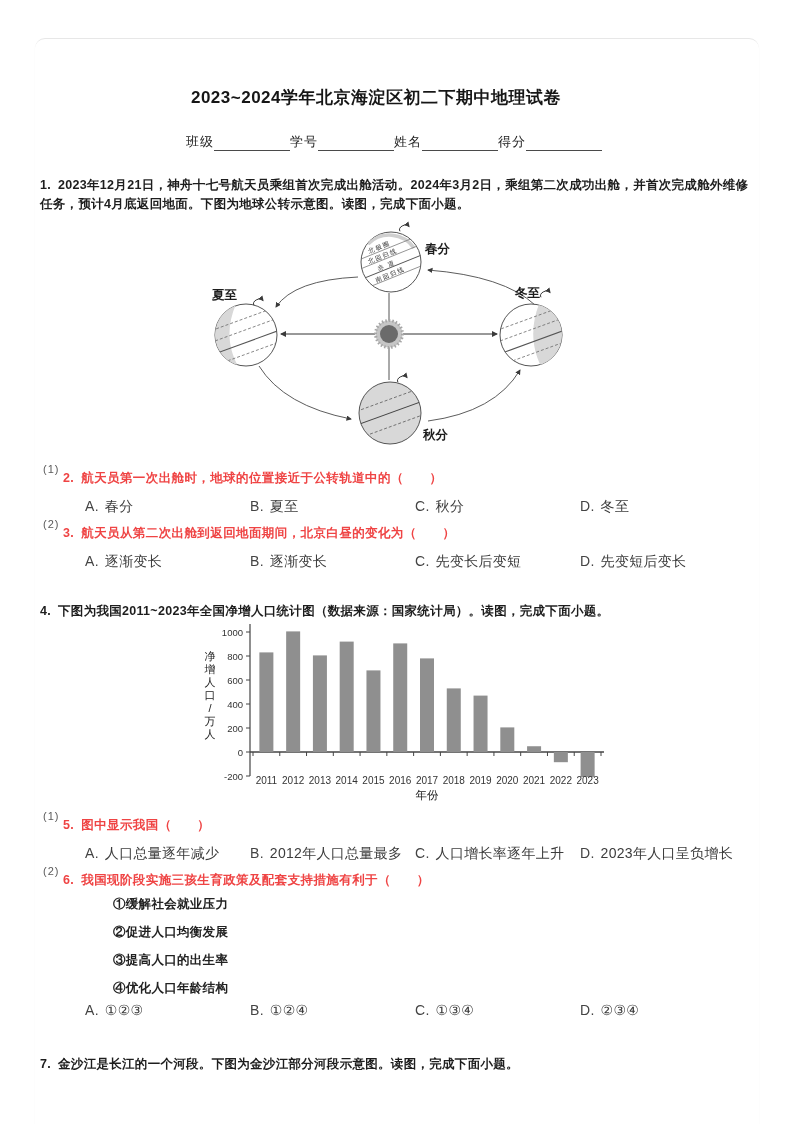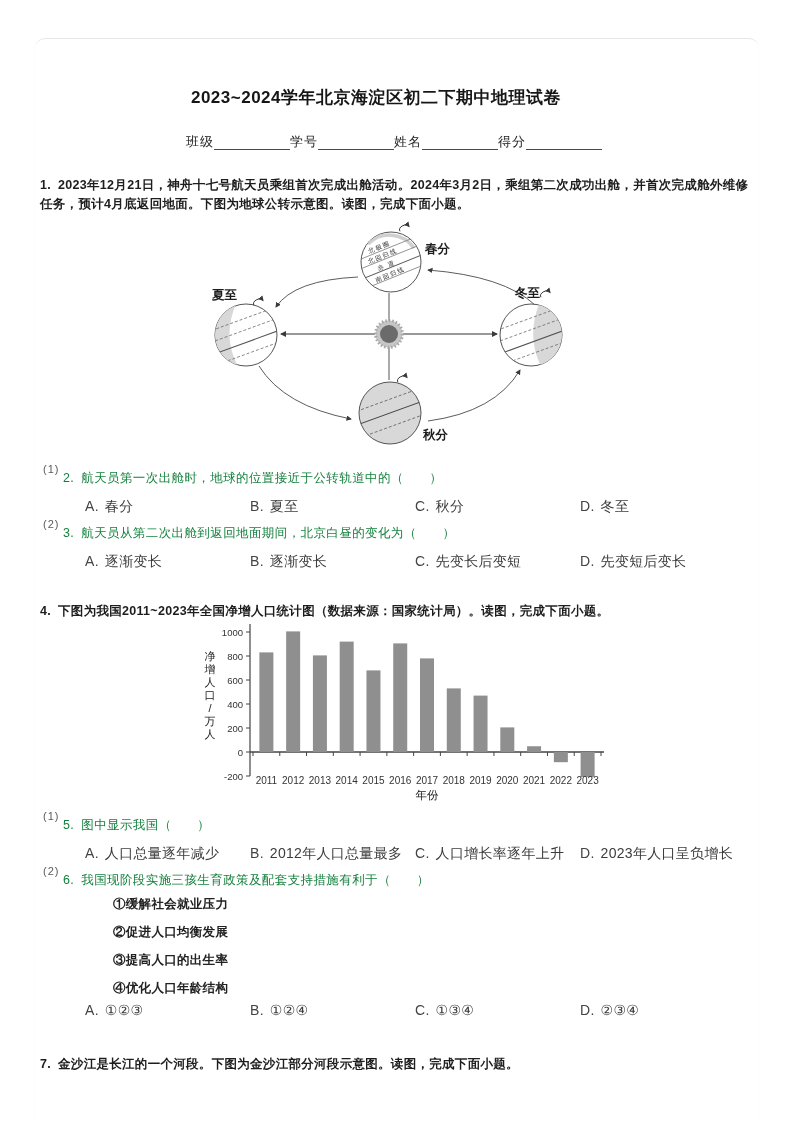--- a/index.html
+++ b/index.html
@@ -13,30 +13,30 @@
     left:35px; top:38px; width:724px; height:1086px;
     border-top:1px solid #e7e7e7; border-radius:10px 10px 0 0;
     box-shadow:0 2px 3px -1px rgba(0,0,0,0.07);
     pointer-events:none;
   }
   .title {
     left:0; top:86px; width:752px; text-align:center;
     font-size:17px; font-weight:700; color:#161616; letter-spacing:0.5px;
   }
   .fields { left:186px; top:133px; display:flex; align-items:flex-end; }
-  .field { display:flex; align-items:center; }
+  .field { display:flex; align-items:flex-end; }
   .field .flabel { font-size:13px; color:#222; letter-spacing:1px; }
   .field .fline { display:inline-block; width:76px; height:15px; border-bottom:1.2px solid #4a4a4a; }
   .qtext {
     left:40px; width:718px; font-size:12.5px; font-weight:600; color:#1d1d1d;
     line-height:19px; letter-spacing:0.3px;
   }
   .qnum { margin-right:7px; }
   .marker { font-size:11px; color:#5a5a5a; letter-spacing:1px; }
-  .stem { font-size:12.5px; font-weight:400; color:#15803d; letter-spacing:0.4px; white-space:nowrap; }
+  .stem { font-size:12.5px; font-weight:700; color:#ef4444; letter-spacing:0.4px; white-space:nowrap; }
   .opts { left:85px; display:flex; }
   .opt { flex:0 0 165px; white-space:nowrap; font-size:14px; color:#3c3c3c; letter-spacing:0.3px; }
   .opt:last-child { flex:0 0 auto; }
   .opt .key { margin-right:6px; color:#444; }
   .subitems { left:85px; font-size:12.5px; font-weight:600; color:#222; letter-spacing:0.3px; }
   .subitems div { height:28px; }
   svg text { font-family:"Liberation Sans", sans-serif; }
 </style>
 </head>
 <body>

